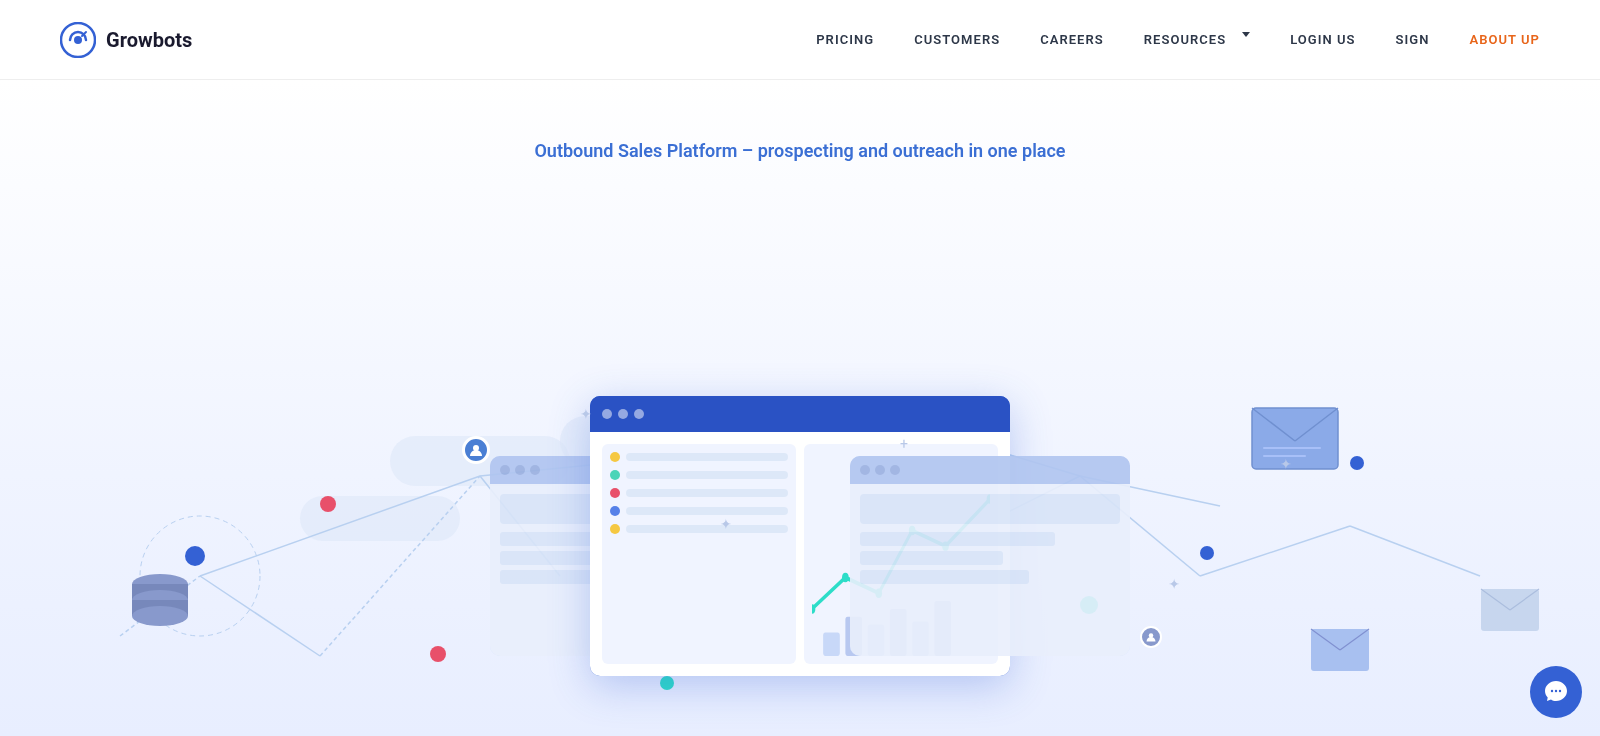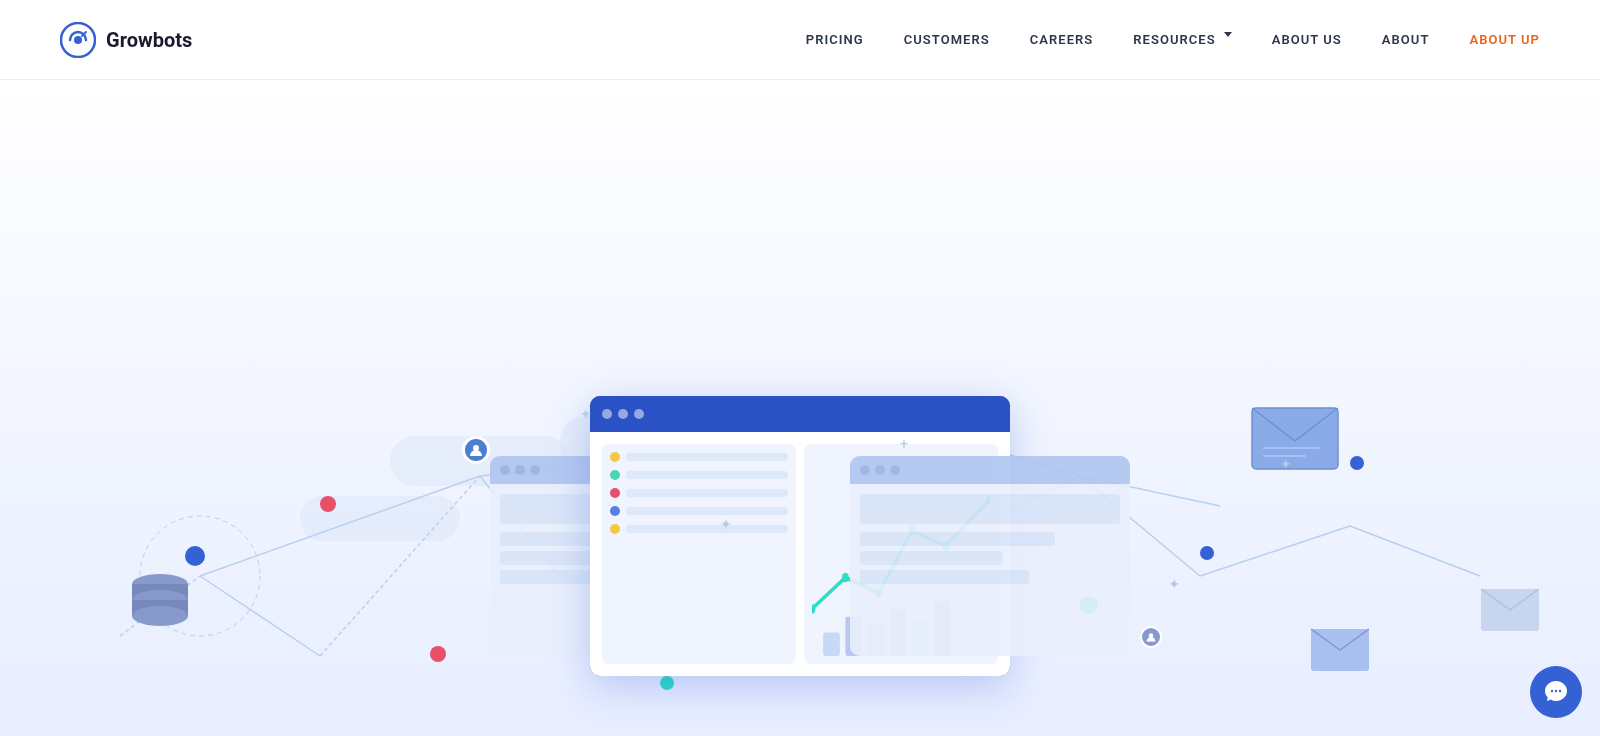--- a/index.html
+++ b/index.html
@@ -46,21 +46,21 @@
     .nav-link {
       font-size: 13px;
       font-weight: 600;
       letter-spacing: 0.08em;
       color: #2d3748;
       text-decoration: none;
       cursor: pointer;
     }
     .nav-link.resources {
       display: flex;
-      gap: 8px;
+      gap: 16px;
     }
     .nav-link.login {
       color: #2d3748;
     }
     .nav-link.signup {
       color: #e8651a;
     }
     .chevron {
       width: 0;
       height: 0;
@@ -297,27 +297,28 @@
     <span class="logo-text">Growbots</span>
   </div>
   <div class="nav-links">
     <a class="nav-link">PRICING</a>
     <a class="nav-link">CUSTOMERS</a>
     <a class="nav-link">CAREERS</a>
     <a class="nav-link resources">
       <span>RESOURCES</span>
       <span class="chevron"></span>
     </a>
-    <a class="nav-link">ABOUT US</a>
-    <a class="nav-link login">ABOUT</a>
+    <a class="nav-link">LOGIN US</a>
+    <a class="nav-link login">SIGN</a>
     <a class="nav-link signup">ABOUT UP</a>
   </div>
 </nav>
 
 <section class="hero">
+  <p class="hero-subtitle">Outbound Sales Platform – prospecting and outreach in one place</p>
 
   <div class="illustration">
 
     <div class="pill" style="width:180px;height:50px;top:60px;left:390px;"></div>
     <div class="pill" style="width:220px;height:50px;top:40px;left:560px;"></div>
     <div class="pill" style="width:160px;height:45px;top:120px;left:300px;"></div>
 
     <svg class="connection-lines" viewBox="0 0 1600 360" preserveAspectRatio="none">
 
       <line x1="200" y1="200" x2="480" y2="100" stroke="#b8d0f0" stroke-width="1.5"></line>

